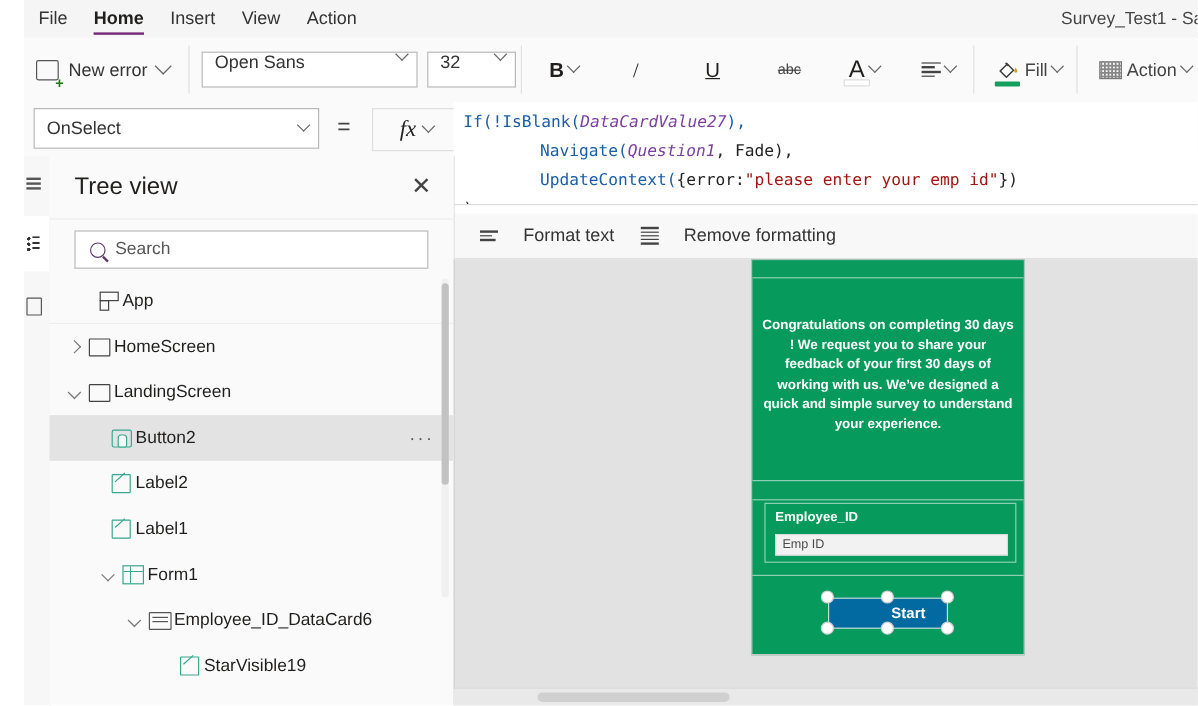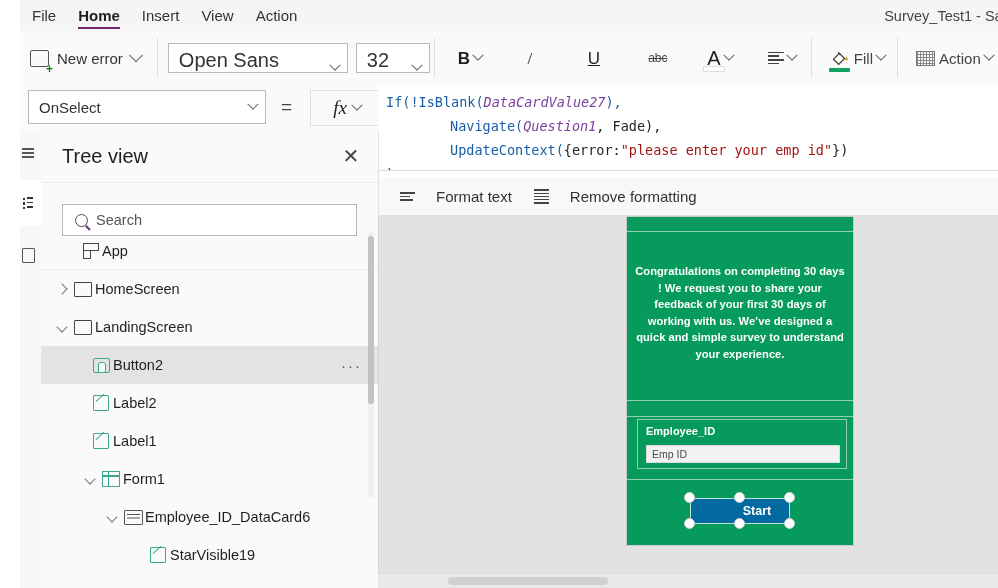--- a/index.html
+++ b/index.html
@@ -56,22 +56,22 @@
   }
   .chev{
     display:inline-block;width:9px;height:9px;
     border-right:1.4px solid #666;border-bottom:1.4px solid #666;
     transform:rotate(45deg) translate(-2px,-2px);
   }
   .chev.sm{width:7px;height:7px;border-width:1.2px;}
 
   .combo{
     height:30px;border:1px solid #b9b9b9;background:#fff;
-    display:flex;align-items:flex-end;justify-content:space-between;
-    padding:0 8px 0 10px;font-size:20px;color:#333;box-sizing:border-box;
+    display:flex;align-items:flex-start;justify-content:space-between;
+    padding:0 8px 0 10px;font-size:15px;color:#333;box-sizing:border-box;
   }
   .combo.font{width:180px;margin-left:6px;}
   .combo.size{width:74px;margin-left:8px;}
 
   .tbtn{
     height:40px;min-width:34px;display:flex;align-items:center;justify-content:center;
     gap:4px;padding:0 8px;cursor:default;position:relative;color:#333;
   }
   .tbtn .glyph{font-size:17px;color:#201f1e;line-height:1;}
   .tbtn .lbl{font-size:15px;color:#444;}
@@ -180,21 +180,21 @@
     position:absolute;left:0;top:0;width:337px;height:52px;
     background:#fafafa;border-bottom:1px solid #ececec;
     display:flex;align-items:center;
   }
   .tv-title{font-size:20px;color:#201f1e;padding-left:21px;}
   .tv-close{
     margin-left:auto;margin-right:14px;width:26px;height:26px;
     display:flex;align-items:center;justify-content:center;cursor:default;
     font-size:20px;color:#444;line-height:1;
   }
-  .tv-searchwrap{position:absolute;left:0;top:64px;width:337px;height:50px;}
+  .tv-searchwrap{position:absolute;left:0;top:52px;width:337px;height:50px;}
   .tv-search{
     position:absolute;left:21px;top:10px;width:295px;height:32px;
     border:1px solid #b9b9b9;background:#fff;box-sizing:border-box;
     display:flex;align-items:center;gap:8px;padding-left:12px;
   }
   .mag{
     width:11px;height:11px;border:1.5px solid #5f3a6b;border-radius:50%;
     position:relative;display:inline-block;flex:none;
   }
   .mag:after{

